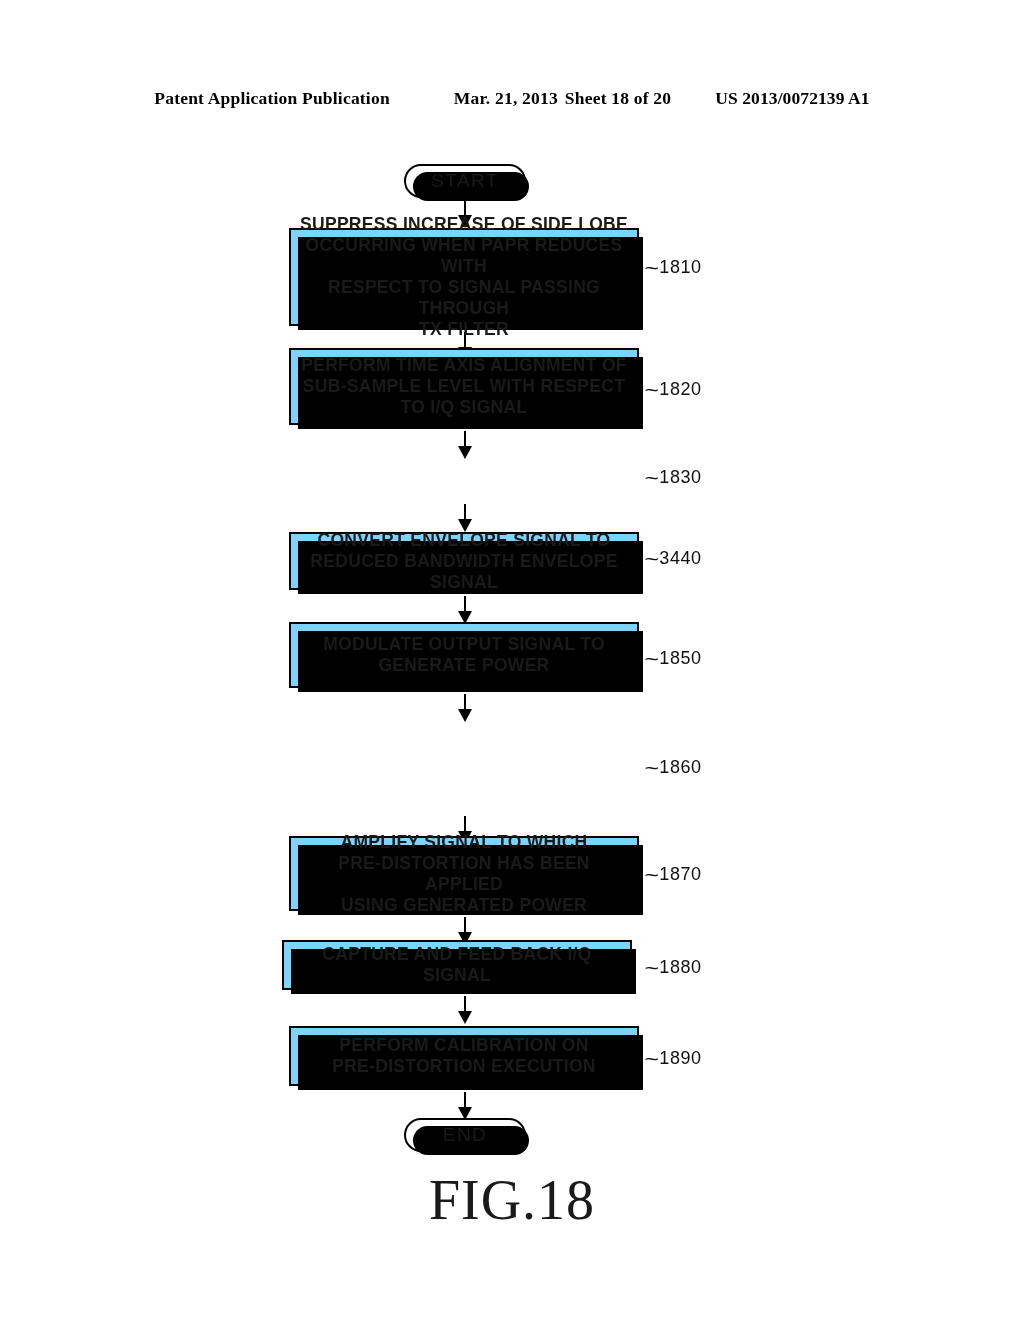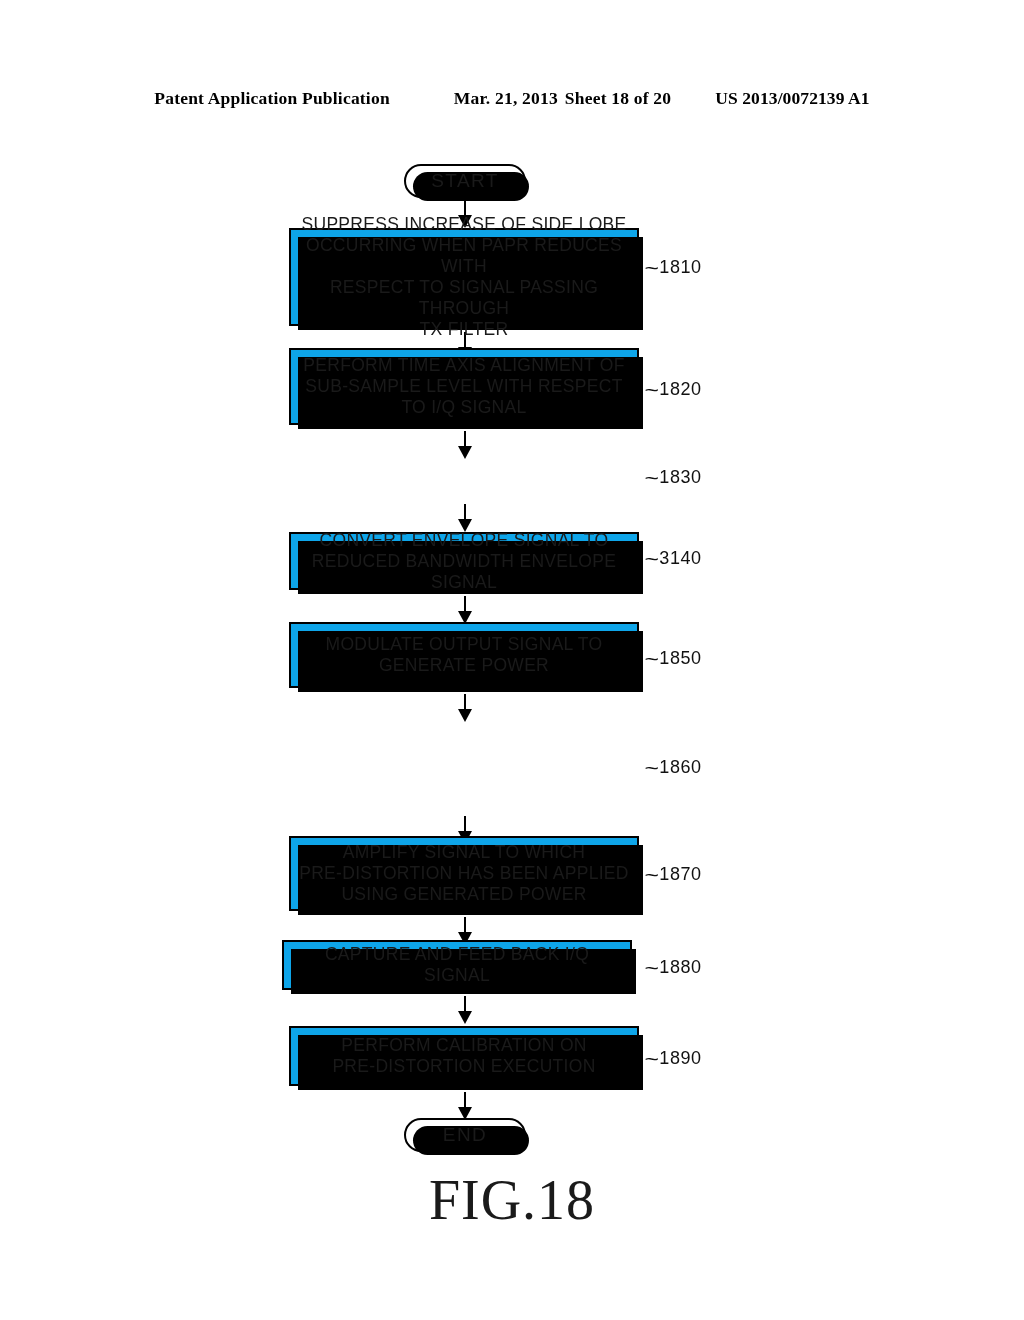--- a/index.html
+++ b/index.html
@@ -72,26 +72,27 @@
     border-radius: 999px;
     background: #000;
     z-index: -1;
   }
 
   
   .proc {
     position: absolute;
     box-sizing: border-box;
     border: 2.2px solid #000;
-    background: #0ea5e9;
+    background: #7dd3fc;
     display: flex;
     align-items: center;
     justify-content: center;
     text-align: center;
     z-index: 3;
+    font-weight: bold;
   }
   .proc::after {
     content: "";
     position: absolute;
     left: 7px;
     right: -6px;
     top: 7px;
     bottom: -6px;
     background: #000;
     z-index: -1;
@@ -216,21 +217,21 @@
   <div class="connector" style="left:455px; top:504px; width:20px; height:28px;">
     <div class="stem" style="height:16px;"></div>
     <div class="head"></div>
   </div>
 
   <div class="proc" style="left:289px; top:532px; width:350px; height:58px;">
     <div class="proc-text">CONVERT ENVELOPE SIGNAL TO
 REDUCED BANDWIDTH ENVELOPE SIGNAL</div>
   </div>
   <div class="ref" style="left:646px; top:546px;">
-    <span class="ref-lead">~</span><span>3140</span>
+    <span class="ref-lead">~</span><span>3440</span>
   </div>
 
   <div class="connector" style="left:455px; top:596px; width:20px; height:28px;">
     <div class="stem" style="height:16px;"></div>
     <div class="head"></div>
   </div>
 
   <div class="proc" style="left:289px; top:622px; width:350px; height:66px;">
     <div class="proc-text">MODULATE OUTPUT SIGNAL TO
 GENERATE POWER</div>

